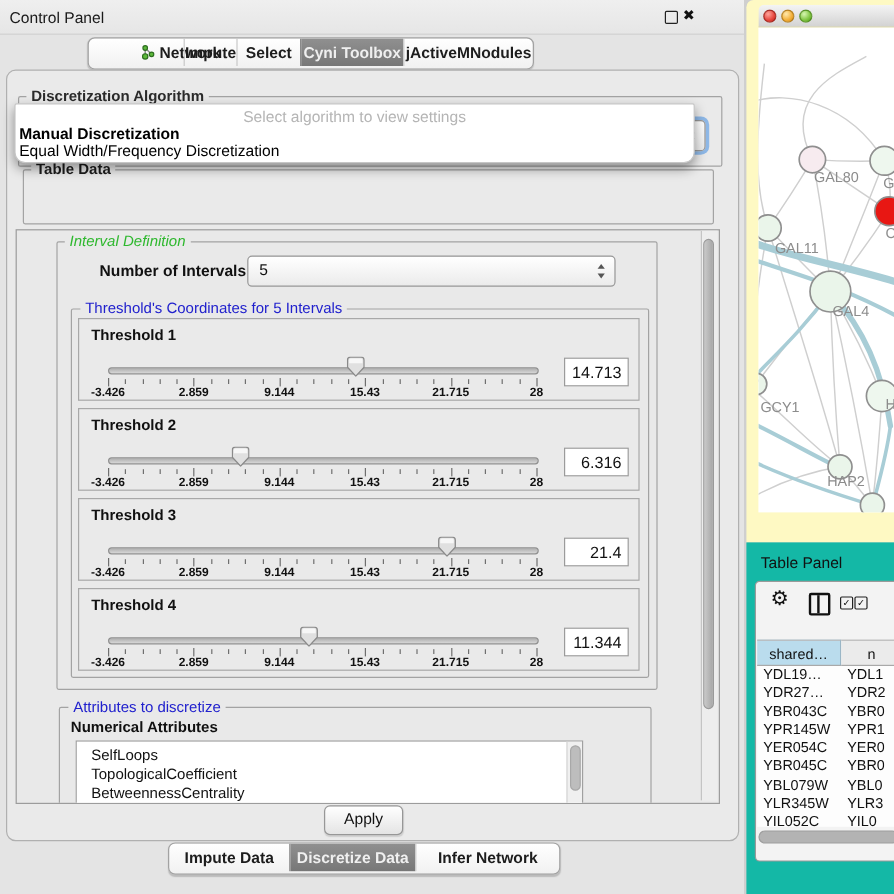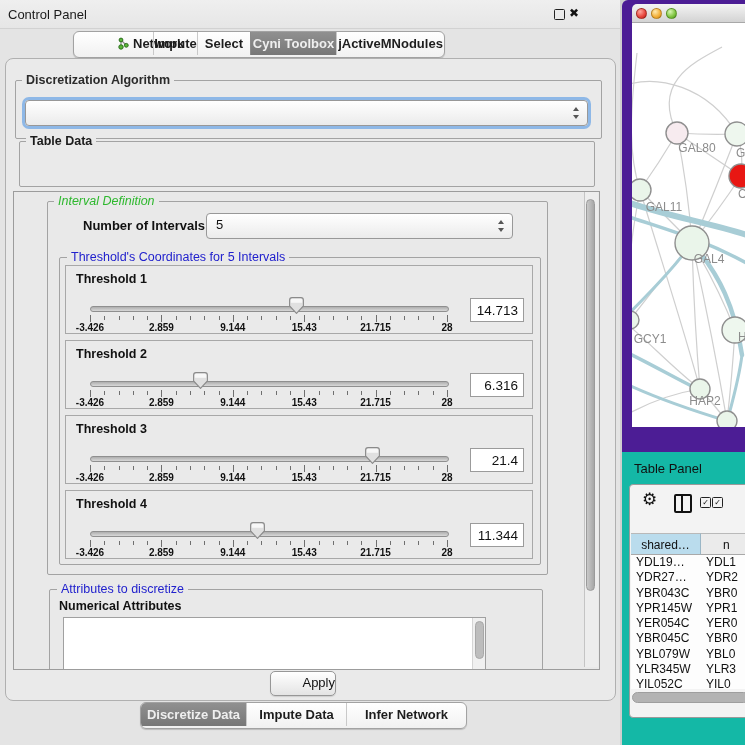--- a/index.html
+++ b/index.html
@@ -61,23 +61,23 @@
   .ticklabels span{position:absolute;transform:translateX(-50%);font-size:10px;font-weight:700;color:#111;white-space:nowrap;}
   .th-value{position:absolute;left:404px;top:32px;width:54px;height:24px;background:#fff;border:1px solid #9b9b9b;
             font-size:13.5px;line-height:24px;text-align:right;padding-right:5px;box-sizing:border-box;}
   
   .attr-list{position:absolute;left:49px;top:425px;width:421px;height:90px;background:#fff;border:1px solid #a0a0a0;overflow:hidden;}
   .attr-item{padding-left:12px;font-size:12.5px;line-height:16px;white-space:nowrap;}
   .attr-list .pad{height:3px;}
   .l-vtrack{position:absolute;right:0;top:0;width:12px;height:100%;background:#f0f0f0;border-left:1px solid #d5d5d5;}
   .l-vthumb{position:absolute;right:1px;top:3px;width:9px;height:38px;border-radius:5px;background:#bdbdbd;border:1px solid #a8a8a8;box-sizing:border-box;}
   .applybtn{position:absolute;left:264px;top:612px;width:64px;height:23px;background:linear-gradient(#ffffff,#e4e4e4);
-            border:1px solid #979797;border-radius:5px;font-size:13px;text-align:right;line-height:21px;box-shadow:0 1px 1px rgba(0,0,0,.12);}
-  
-  .netwin{left:622px;top:0;width:123px;height:452px;background:#4c1d95;border-radius:6px 0 0 0;}
+            border:1px solid #979797;border-radius:5px;font-size:13px;text-align:center;line-height:21px;box-shadow:0 1px 1px rgba(0,0,0,.12);}
+  
+  .netwin{left:622px;top:0;width:123px;height:452px;background:#fef9c3;border-radius:6px 0 0 0;}
   .net-titlebar{position:absolute;left:10px;top:4px;width:113px;height:19px;background:linear-gradient(#f4f4f4,#d3d3d3);
                 border-radius:5px 0 0 0;border-bottom:1px solid #a8a8a8;box-sizing:border-box;}
   .light{position:absolute;top:4px;width:11px;height:11px;border-radius:50%;box-sizing:border-box;}
   .light.red{left:4px;background:radial-gradient(circle at 35% 30%,#ffa79e,#e6453c 60%,#b8221c);border:1px solid rgba(120,25,18,.55);}
   .light.yellow{left:19px;background:radial-gradient(circle at 35% 30%,#ffeab0,#f3ae36 60%,#c8851f);border:1px solid rgba(140,95,15,.55);}
   .light.green{left:34px;background:radial-gradient(circle at 35% 30%,#d9f7b4,#7ec43f 60%,#4f9422);border:1px solid rgba(60,110,20,.55);}
   .net-canvas{position:absolute;left:10px;top:23px;width:113px;height:404px;background:#fff;overflow:hidden;}
   
   .tableregion{left:622px;top:452px;width:123px;height:293px;background:#14b8a6;}
   .tp-title{position:absolute;left:12px;top:9px;font-size:13px;color:#111;}
@@ -328,36 +328,46 @@
             <div class="th-value">11.344</div>
           </div>
         </div>
 
       <div class="groupbox" style="left:35px;top:397px;width:492px;height:120px;"></div>
       <div class="grouplabel g-blue" style="left:43px;top:390px;background:#e9e9e9;">Attributes to discretize</div>
       <div class="grouplabel" style="left:41px;top:407px;background:#e9e9e9;font-weight:bold;color:#111;">Numerical Attributes</div>
 
       <div class="attr-list">
         <div class="pad"></div>
+        <div>
+            <div class="attr-item">SelfLoops</div>
+            <div class="attr-item">TopologicalCoefficient</div>
+            <div class="attr-item">BetweennessCentrality</div>
+          </div>
         <div class="l-vtrack">
             <div class="l-vthumb"></div>
           </div>
       </div>
 
       <div class="vtrack"></div>
       <div class="vthumb"></div>
     </div>
 
     <div class="applybtn">Apply</div>
   </div>
 
+  <div class="abs popup">
+    <div class="prompt">Select algorithm to view settings</div>
+    <div class="opt1">Manual Discretization</div>
+    <div class="opt2">Equal Width/Frequency Discretization</div>
+  </div>
 
   <div class="abs bottomtabs segctl">
+      <div class="seg" style="width: 100px;"><span>Impute Data</span></div>
       <div class="seg active" style="width: 105px;"><span>Discretize Data</span></div>
-      <div class="seg" style="width: 100px;"><span>Impute Data</span></div>
       <div class="seg" style="width: 120px;"><span>Infer Network</span></div>
     </div>
 
   <div class="abs netwin">
     <div class="net-titlebar">
       <div class="light red"></div>
       <div class="light yellow"></div>
       <div class="light green"></div>
     </div>
     <div class="net-canvas"><svg width="113" height="404">

